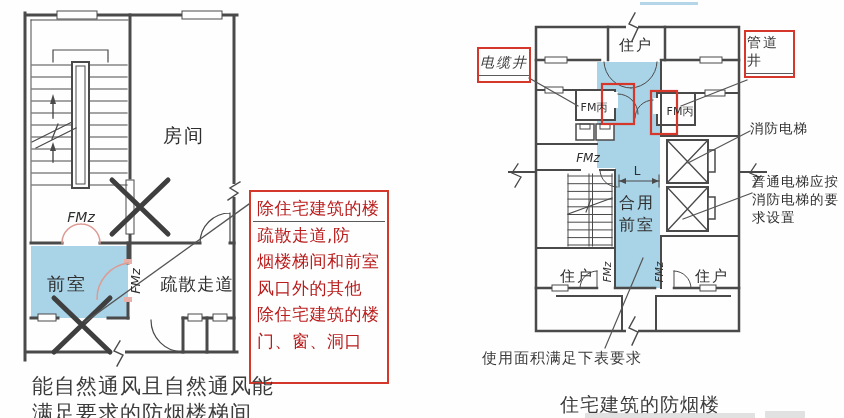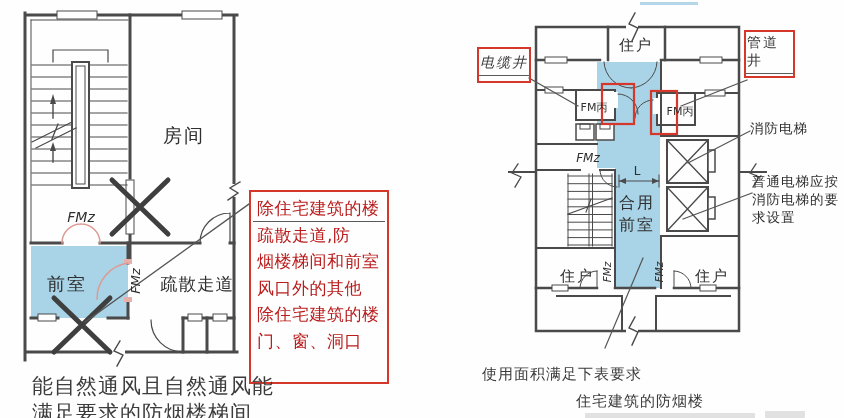--- a/index.html
+++ b/index.html
@@ -13,22 +13,22 @@
   .ann-line{font-size:17px;line-height:26.6px;letter-spacing:0.5px;color:#b91c1c;white-space:nowrap;}
   .ann-underline{position:absolute;left:2px;top:29px;width:132px;height:0;
                  border-top:1.5px solid #5a5a5a;}
   .red-label{position:absolute;border:2px solid #d6372b;background:rgba(255,255,255,0);
              box-sizing:border-box;display:flex;align-items:center;justify-content:center;}
   .red-label span{font-size:14px;letter-spacing:2px;color:#3a3a3a;
                   border-bottom:1.5px solid #5a5a5a;padding:0 1px 3px 1px;}
   .caption{position:absolute;text-align:center;color:#3c3c3c;font-weight:500;}
   .cap-left1{left:10px;top:372px;width:264px;font-size:21px;letter-spacing:1px;text-align:right;}
   .cap-left2{left:10px;top:399px;width:264px;font-size:21px;letter-spacing:1px;}
-  .cap-right{left:560px;top:392px;width:160px;font-size:15px;letter-spacing:1px;text-align:center;}
-  .area-note{position:absolute;left:482px;top:365px;width:175px;font-size:15px;
+  .cap-right{left:560px;top:392px;width:160px;font-size:19px;letter-spacing:1px;text-align:center;}
+  .area-note{position:absolute;left:482px;top:349px;width:175px;font-size:15px;
              letter-spacing:1px;color:#3a3a3a;}
   .blue-artifact{position:absolute;left:640px;top:2px;width:58px;height:3px;background:#b5d6e8;}
   .wm{position:absolute;background:#c9c9c9;opacity:.55;height:6px;border-radius:1px;}
 </style>
 </head>
 <body>
 
 <div class="canvas">
 
 <svg class="abs" style="left:0;top:0" width="844" height="418" viewBox="0 0 844 418">

